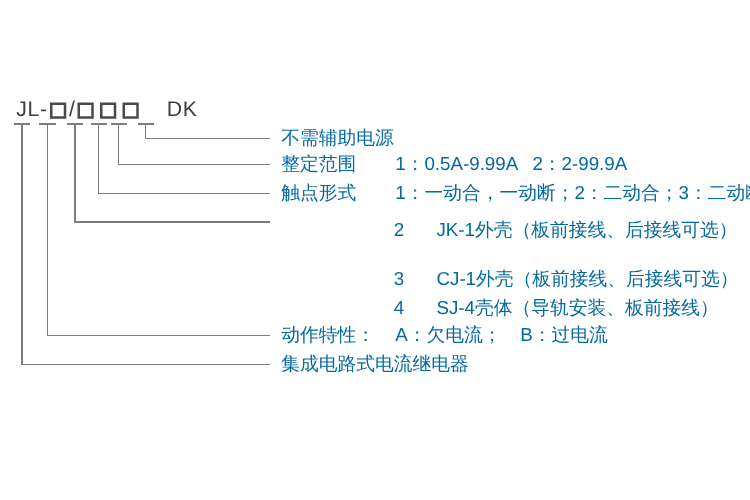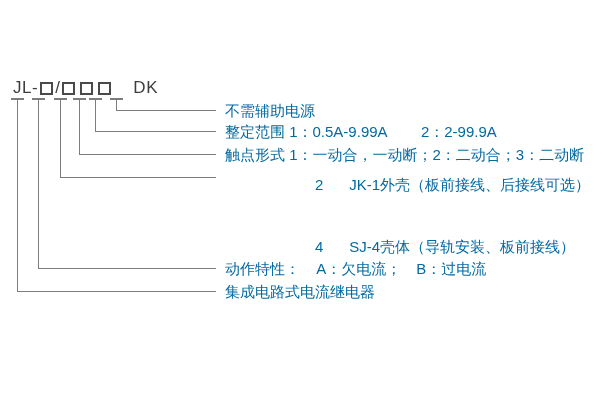--- a/index.html
+++ b/index.html
@@ -52,22 +52,22 @@
   .digit-box.b4 { margin-left: 5px; }
   .model-code .suffix { margin-left: 22px; }
   .row {
     position: absolute;
     left: 225px;
     font-size: 15px;
     line-height: 18px;
     white-space: nowrap;
     color: #0369a1;
   }
-  .row .gap-lg { }
-  .row .gap-md { margin-left: 30px; }
+  .row .gap-lg { margin-left: 27px; }
+  .row .gap-md { margin-left: 8px; }
   .row .gap-sm { margin-left: 12px; }
   .row .num {
     display: inline-block;
     width: 30px;
   }
   .row.sub { left: 315px; }
 </style>
 </head>
 <body>
 
@@ -120,20 +120,24 @@
     <span>触点形式</span>
     <span class="gap-lg">1：一动合，一动断；2：二动合；3：二动断</span>
   </div>
 
 
   <div class="row sub" style="top:176px">
     <span class="num">2</span>
     <span>JK-1外壳（板前接线、后接线可选）</span>
   </div>
 
+  <div class="row sub" style="top:215px">
+    <span class="num">3</span>
+    <span>CJ-1外壳（板前接线、后接线可选）</span>
+  </div>
 
   <div class="row sub" style="top:238px">
     <span class="num">4</span>
     <span>SJ-4壳体（导轨安装、板前接线）</span>
   </div>
 
   <div class="row" style="top:283px">
     <span>集成电路式电流继电器</span>
   </div>
 

